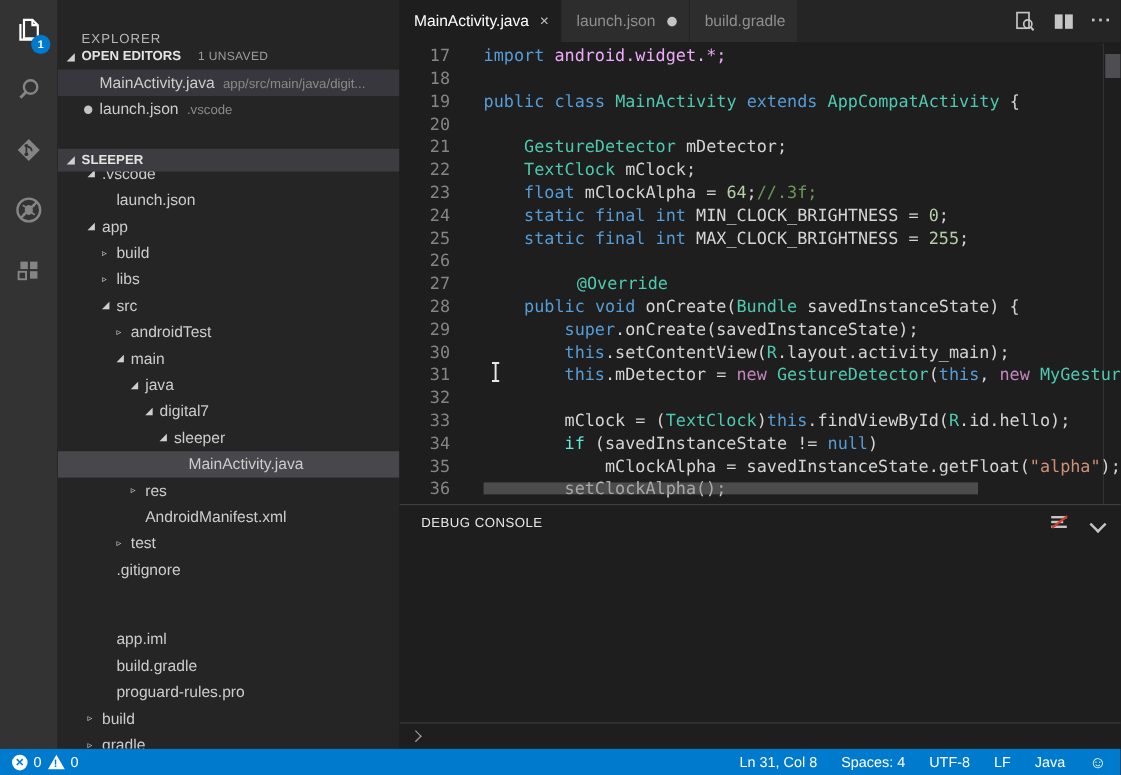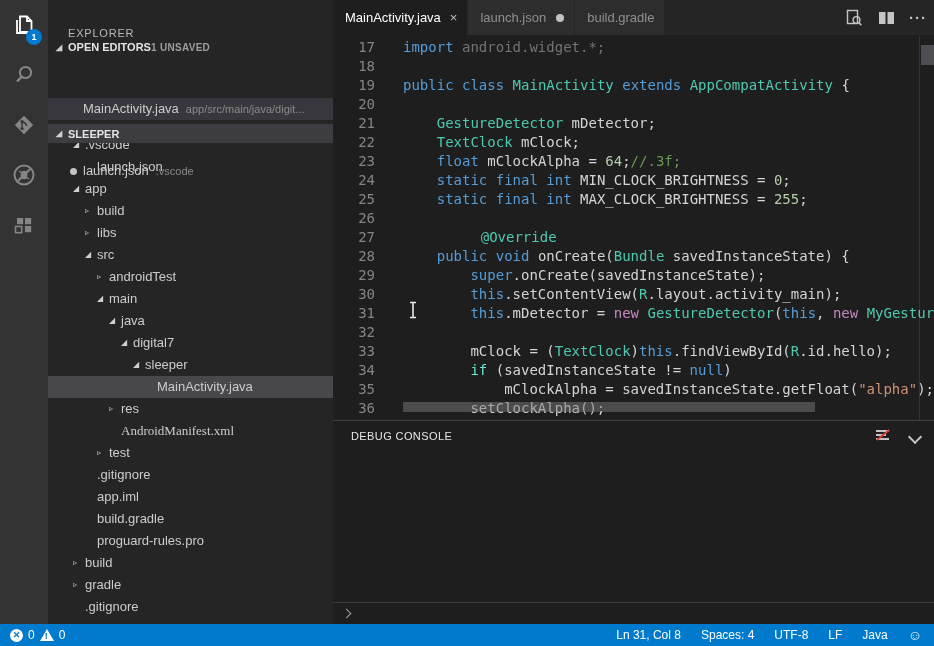--- a/index.html
+++ b/index.html
@@ -14,24 +14,24 @@
             background:#007acc;color:#fff;font-size:9px;line-height:16px;text-align:center;font-weight:bold;}
   
   #sidebar{position:absolute;left:48px;top:0;width:285px;height:624px;background:#252526;overflow:hidden;}
   #sidebar-title{position:absolute;left:0;top:0;width:100%;height:35px;line-height:35px;padding-left:20px;
                  font-size:11px;color:#b8b8b8;letter-spacing:.8px;box-sizing:border-box;margin-top:16px;}
   .sec-header{position:absolute;left:0;width:100%;display:flex;align-items:center;box-sizing:border-box;
               padding-left:8px;font-size:11px;font-weight:bold;color:#e3e3e3;cursor:pointer;}
   #oe-header{top:36px;height:22px;}
   #tree-header{top:124px;height:19px;background:#3c3c41;}
   .twistie{display:inline-block;width:12px;font-size:8px;color:#cfcfcf;flex:none;}
-  .sec-badge{font-weight:bold;font-size:10px;color:#9d9d9d;letter-spacing:.3px;}
+  .sec-badge{margin-left:14px;font-weight:normal;font-size:10px;color:#9d9d9d;letter-spacing:.3px;}
   #oe-list{position:absolute;top:58px;left:0;width:100%;}
   .oe-row{position:relative;height:22px;line-height:22px;padding-left:35px;font-size:13px;color:#cccccc;
-          white-space:nowrap;overflow:hidden;cursor:pointer;margin-top:40px;}
+          white-space:nowrap;overflow:hidden;cursor:pointer;}
   .oe-row.selected{background:#37373d;}
   .oe-row .dot{position:absolute;left:22px;top:8px;width:7px;height:7px;border-radius:50%;background:#c4c4c4;}
   .detail{margin-left:7px;font-size:11px;color:#8a8a8a;}
   #tree{position:absolute;top:143px;left:0;width:100%;height:481px;overflow:hidden;}
   .tree-row{height:22px;line-height:22px;display:flex;align-items:center;font-size:13px;color:#cccccc;
             white-space:nowrap;cursor:pointer;}
   .tree-row.selected{background:#47474c;}
   
   #editor-group{position:absolute;left:333px;top:0;width:601px;height:624px;background:#1e1e1e;}
   #tab-bar{position:absolute;left:0;top:0;width:100%;height:35px;background:#252526;display:flex;}
@@ -200,33 +200,33 @@
           <span>sleeper</span>
         </div>
         <div class="tree-row selected" style="padding-left: 97px;">
           <span class="twistie"></span>
           <span>MainActivity.java</span>
         </div>
         <div class="tree-row" style="padding-left: 61px;">
           <span class="twistie">▹</span>
           <span>res</span>
         </div>
-        <div class="tree-row" style="padding-left: 61px; font-family: Liberation Serif, serif;">
+        <div class="tree-row" style="padding-left: 61px;">
           <span class="twistie"></span>
           <span>AndroidManifest.xml</span>
         </div>
         <div class="tree-row" style="padding-left: 49px;">
           <span class="twistie">▹</span>
           <span>test</span>
         </div>
         <div class="tree-row" style="padding-left: 37px;">
           <span class="twistie"></span>
           <span>.gitignore</span>
         </div>
-        <div class="tree-row" style="padding-left: 37px;">
+        <div class="tree-row" style="padding-left: 37px; margin-top: 36px;">
           <span class="twistie"></span>
           <span>app.iml</span>
         </div>
         <div class="tree-row" style="padding-left: 37px;">
           <span class="twistie"></span>
           <span>build.gradle</span>
         </div>
         <div class="tree-row" style="padding-left: 37px;">
           <span class="twistie"></span>
           <span>proguard-rules.pro</span>
@@ -277,21 +277,21 @@
             <rect x="1" y="1" width="6.5" height="12" fill="#c5c5c5"></rect>
             <rect x="9.5" y="1" width="6.5" height="12" fill="#c5c5c5"></rect>
           </svg>
         </div>
         <div class="ed-action">
           <span class="ellipsis-glyph">···</span>
         </div>
       </div>
     <div id="editor">
       <div id="code">
-          <div class="cl"><span class="ln">17</span><span class="lc"><span style="color: rgb(86, 156, 214);">import</span><span style="color: #737373;"> android.widget.*;</span></span></div>
+          <div class="cl"><span class="ln">17</span><span class="lc"><span style="color: rgb(86, 156, 214);">import</span><span style="color: #f0abfc;"> android.widget.*;</span></span></div>
           <div class="cl"><span class="ln">18</span><span class="lc"></span></div>
           <div class="cl"><span class="ln">19</span><span class="lc"><span style="color: rgb(86, 156, 214);">public</span><span style="color: rgb(212, 212, 212);"> </span><span style="color: rgb(86, 156, 214);">class</span><span style="color: rgb(212, 212, 212);"> </span><span style="color: rgb(78, 201, 176);">MainActivity</span><span style="color: rgb(212, 212, 212);"> </span><span style="color: rgb(86, 156, 214);">extends</span><span style="color: rgb(212, 212, 212);"> </span><span style="color: rgb(78, 201, 176);">AppCompatActivity</span><span style="color: rgb(212, 212, 212);"> {</span></span></div>
           <div class="cl"><span class="ln">20</span><span class="lc"></span></div>
           <div class="cl"><span class="ln">21</span><span class="lc"><span style="color: rgb(212, 212, 212);">    </span><span style="color: rgb(78, 201, 176);">GestureDetector</span><span style="color: rgb(212, 212, 212);"> mDetector;</span></span></div>
           <div class="cl"><span class="ln">22</span><span class="lc"><span style="color: rgb(212, 212, 212);">    </span><span style="color: rgb(78, 201, 176);">TextClock</span><span style="color: rgb(212, 212, 212);"> mClock;</span></span></div>
           <div class="cl"><span class="ln">23</span><span class="lc"><span style="color: rgb(212, 212, 212);">    </span><span style="color: rgb(86, 156, 214);">float</span><span style="color: rgb(212, 212, 212);"> mClockAlpha = </span><span style="color: rgb(181, 206, 168);">64</span><span style="color: rgb(212, 212, 212);">;</span><span style="color: rgb(106, 153, 85);">//.3f;</span></span></div>
           <div class="cl"><span class="ln">24</span><span class="lc"><span style="color: rgb(212, 212, 212);">    </span><span style="color: rgb(86, 156, 214);">static</span><span style="color: rgb(212, 212, 212);"> </span><span style="color: rgb(86, 156, 214);">final</span><span style="color: rgb(212, 212, 212);"> </span><span style="color: rgb(86, 156, 214);">int</span><span style="color: rgb(212, 212, 212);"> MIN_CLOCK_BRIGHTNESS = </span><span style="color: rgb(181, 206, 168);">0</span><span style="color: rgb(212, 212, 212);">;</span></span></div>
           <div class="cl"><span class="ln">25</span><span class="lc"><span style="color: rgb(212, 212, 212);">    </span><span style="color: rgb(86, 156, 214);">static</span><span style="color: rgb(212, 212, 212);"> </span><span style="color: rgb(86, 156, 214);">final</span><span style="color: rgb(212, 212, 212);"> </span><span style="color: rgb(86, 156, 214);">int</span><span style="color: rgb(212, 212, 212);"> MAX_CLOCK_BRIGHTNESS = </span><span style="color: rgb(181, 206, 168);">255</span><span style="color: rgb(212, 212, 212);">;</span></span></div>
           <div class="cl"><span class="ln">26</span><span class="lc"></span></div>
           <div class="cl"><span class="ln">27</span><span class="lc"><span style="color: rgb(212, 212, 212);">    </span><span style="color: rgb(78, 201, 176); padding-left: 44px;">@Override</span></span></div>

